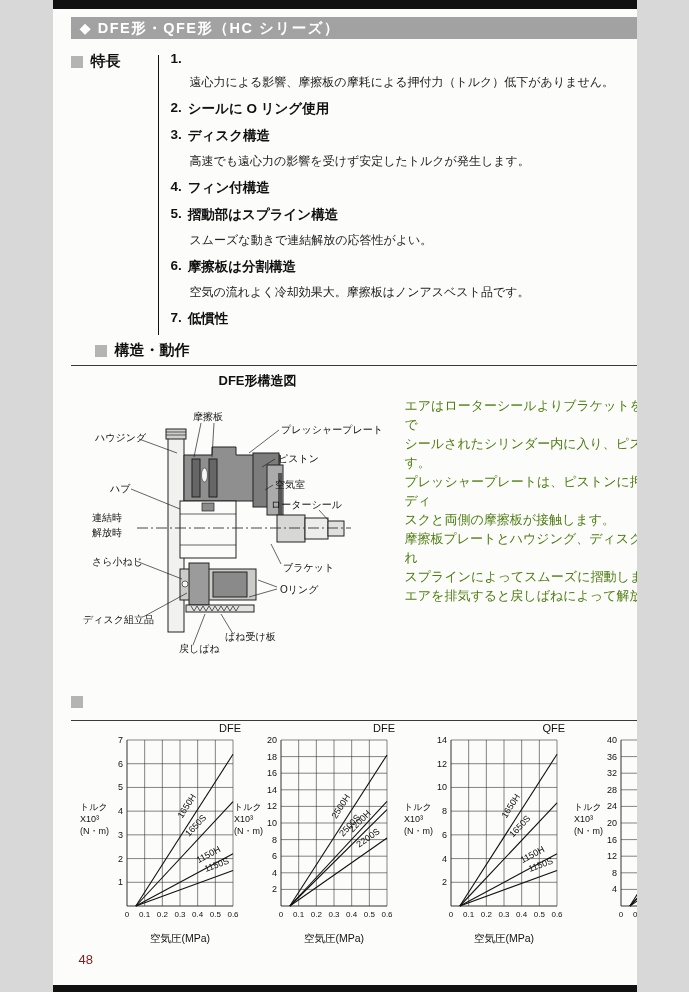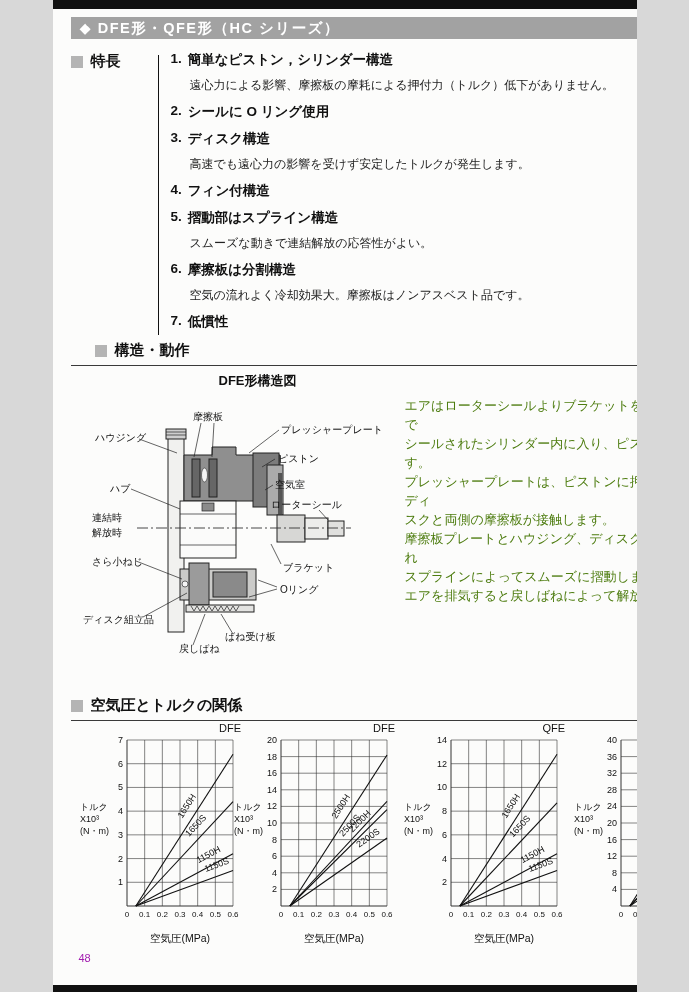--- a/index.html
+++ b/index.html
@@ -18,21 +18,21 @@
   .features{position:absolute;left:118px;top:51px;width:560px;}
   .feat{margin-bottom:9px;}
   .feat-title{font-weight:bold;font-size:13.5px;display:flex;gap:6px;color:#111;}
   .feat-desc{font-size:12px;margin-left:19px;margin-top:8px;color:#222;}
   .diagram-title{position:absolute;left:105px;top:372px;width:200px;text-align:center;
                  font-weight:bold;font-size:13px;color:#111;}
   .diagram{position:absolute;left:28px;top:393px;width:330px;height:292px;}
   .struct-text{position:absolute;left:352px;top:396px;width:336px;font-size:13px;
                line-height:19px;white-space:pre-line;color:#4d7c0f;}
   .chart-slot{position:absolute;top:722px;width:168px;height:226px;}
-  .page-num{position:absolute;left:26px;top:952px;font-size:11px;color:#a21caf;}
+  .page-num{position:absolute;left:26px;top:952px;font-size:13px;color:#7f1d1d;}
   svg text{font-family:"Liberation Sans","DejaVu Sans",sans-serif;fill:#111;}
   .dg-label{font-size:10px;}
 </style>
 </head>
 <body>
 
 <div class="page">
   <div class="bar-top"></div>
 
   <div class="title-bar">
@@ -42,21 +42,20 @@
   <div class="sec-head" style="left:18px;top:52px;">
     <span class="sq"></span>
     <span>特長</span>
   </div>
   <div class="feat-divider"></div>
 
   <div class="features">
     <div class="feat">
       <div class="feat-title">
           <span>1.</span>
-          <span>簡単なピストン，シリンダー構造</span>
         </div>
       <div class="feat-desc">遠心力による影響、摩擦板の摩耗による押付力（トルク）低下がありません。</div>
     </div>
     <div class="feat">
       <div class="feat-title">
           <span>2.</span>
           <span>シールに O リング使用</span>
         </div>
     </div>
     <div class="feat">
@@ -176,21 +175,20 @@
   <div class="struct-text">エアはローターシールよりブラケットを通り、Oリングで
 シールされたシリンダー内に入り、ピストンを押します。
 プレッシャープレートは、ピストンに押されて移動し、ディ
 スクと両側の摩擦板が接触します。
 摩擦板プレートとハウジング、ディスクとハブはそれぞれ
 スプラインによってスムーズに摺動します。
 エアを排気すると戻しばねによって解放します。</div>
 
   <div class="sec-head" style="left:18px;top:696px;">
     <span class="sq"></span>
-    <span>空気圧とトルクの関係</span>
   </div>
   <div class="rule" style="top:720px;"></div>
 
   <div class="chart-slot" style="left:22px;"><svg width="168" height="226" viewBox="0 0 168 226">
         <line x1="52" y1="18" x2="52" y2="184" stroke="#333" stroke-width="1"></line>
         <line x1="69.66666666666667" y1="18" x2="69.66666666666667" y2="184" stroke="#333" stroke-width="0.6"></line>
         <line x1="87.33333333333334" y1="18" x2="87.33333333333334" y2="184" stroke="#333" stroke-width="0.6"></line>
         <line x1="105" y1="18" x2="105" y2="184" stroke="#333" stroke-width="0.6"></line>
         <line x1="122.66666666666667" y1="18" x2="122.66666666666667" y2="184" stroke="#333" stroke-width="0.6"></line>
         <line x1="140.33333333333331" y1="18" x2="140.33333333333331" y2="184" stroke="#333" stroke-width="0.6"></line>

